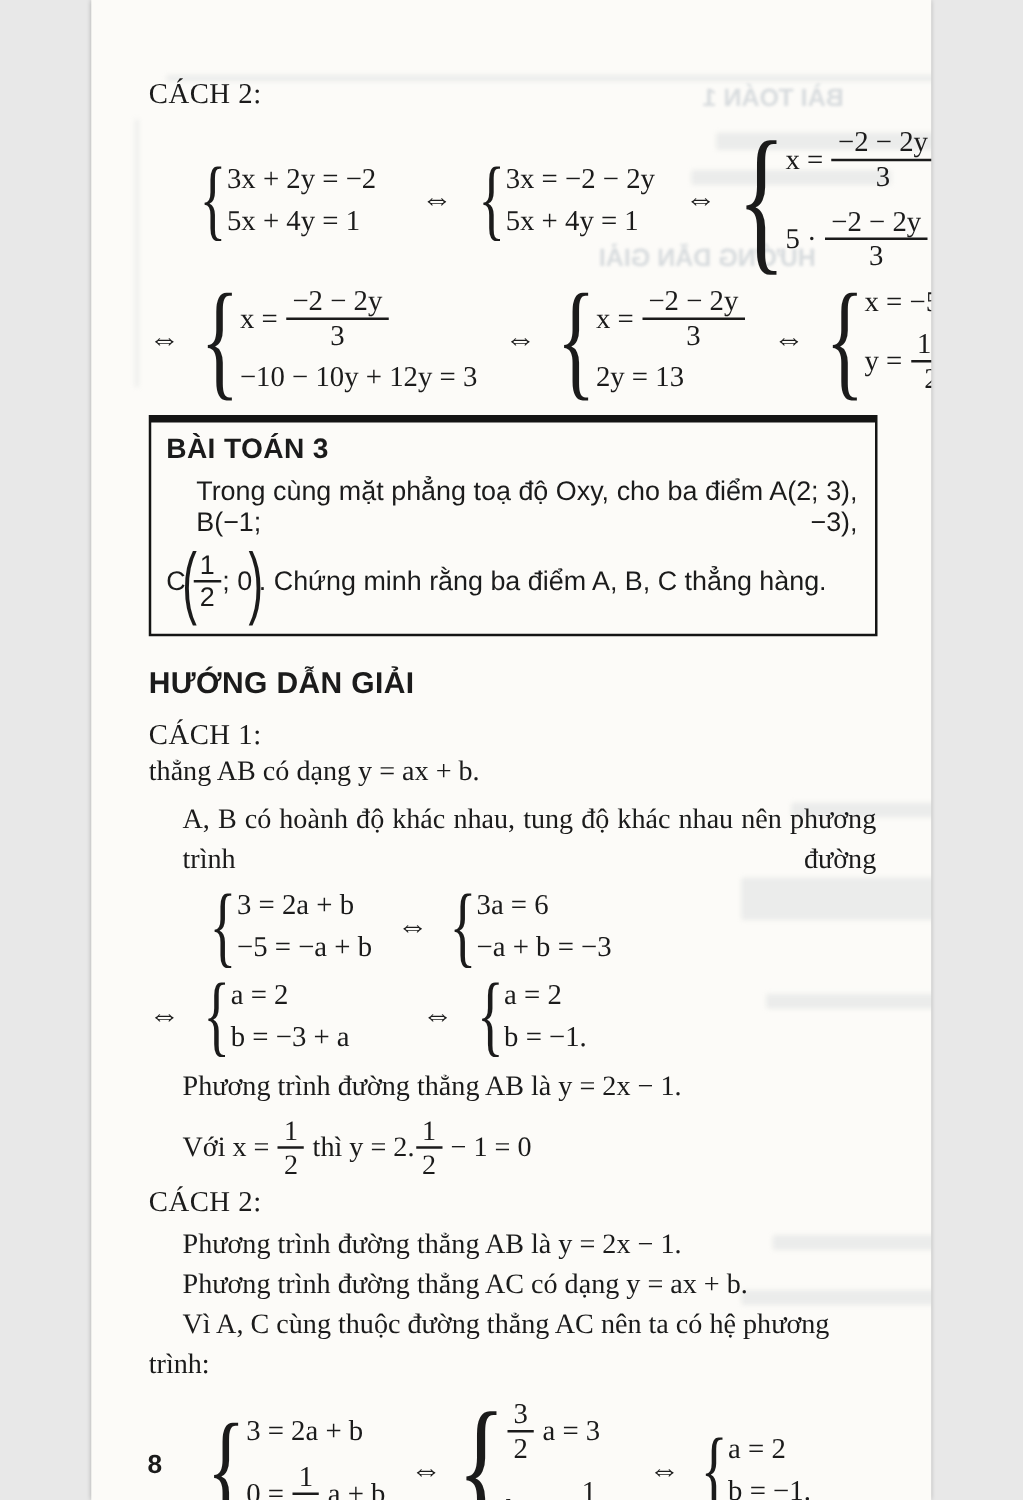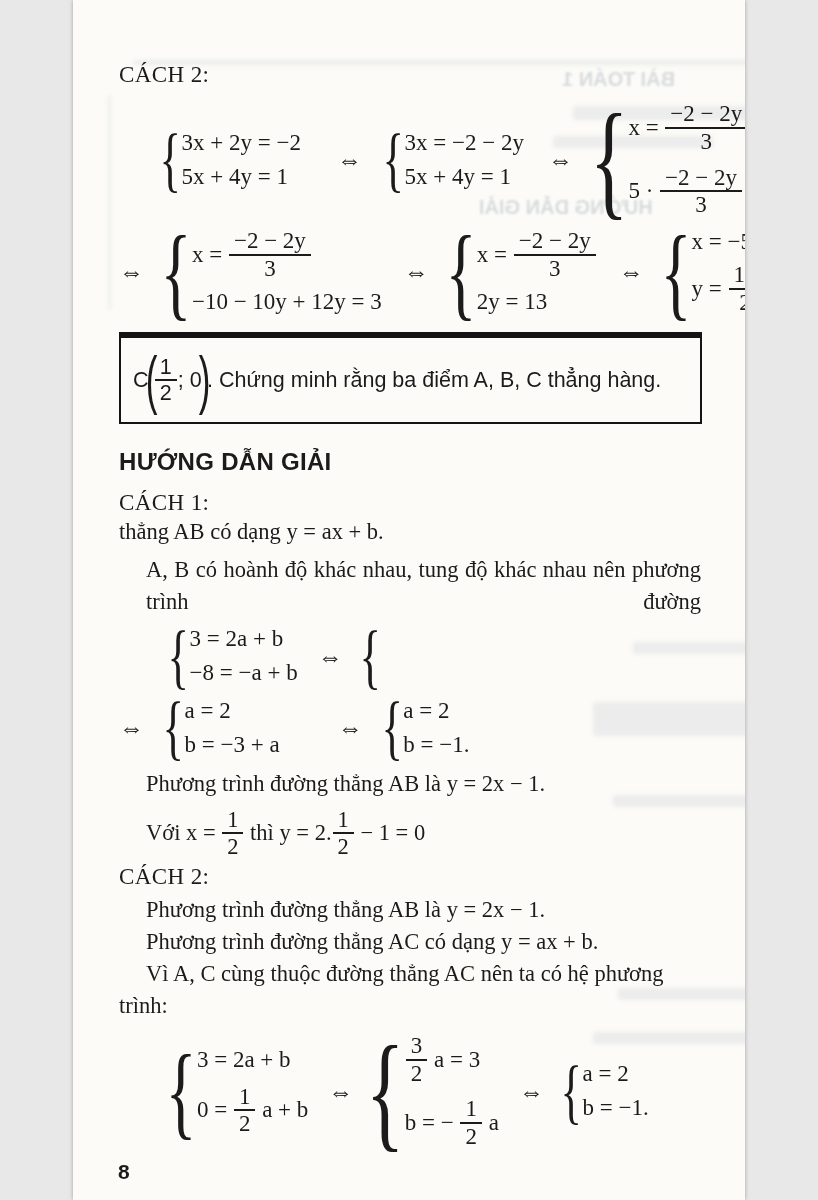--- a/index.html
+++ b/index.html
@@ -155,20 +155,22 @@
               <span class="num">13</span>
               <span class="den">2</span>
             </span>
             <span> .</span>
           </span>
         </span>
       </span>
     </div>
 
     <div class="problem-box">
+      <div class="box-title">BÀI TOÁN 3</div>
+      <div class="box-line1">Trong cùng mặt phẳng toạ độ Oxy, cho ba điểm A(2; 3), B(−1; −3),</div>
       <div class="box-line2">
         <span>C</span>
         <span class="paren">(</span>
         <span class="frac">
           <span class="num">1</span>
           <span class="den">2</span>
         </span>
         <span>; 0</span>
         <span class="paren">)</span>
         <span>. Chứng minh rằng ba điểm A, B, C thẳng hàng.</span>
@@ -180,26 +182,30 @@
     <div class="method-label">CÁCH 1:</div>
 
     <div class="p">thẳng AB có dạng y = ax + b.</div>
     <div class="p justify" style="margin-top:6px;padding-left:27px;">A, B có hoành độ khác nhau, tung độ khác nhau nên phương trình đường</div>
 
     <div class="mrow" style="margin-top:6px;column-gap:20px;padding-left:52px;">
       <span class="sys">
         <span class="brace b-sm">{</span>
         <span class="lines g4">
           <span class="ml">3 = 2a + b</span>
-          <span class="ml">−8 = −a + b</span>
-        </span>
-      </span>
-      <span class="arrow">⇔</span>
-      <span class="sys">
-        <span class="brace b-sm">{</span>
+          <span class="ml">−5 = −a + b</span>
+        </span>
+      </span>
+      <span class="arrow">⇔</span>
+      <span class="sys">
+        <span class="brace b-sm">{</span>
+        <span class="lines g4">
+          <span class="ml">3a = 6</span>
+          <span class="ml">−a + b = −3</span>
+        </span>
       </span>
     </div>
 
     <div class="mrow" style="margin-top:8px;column-gap:22px;">
       <span class="arrow">⇔</span>
       <span class="sys">
         <span class="brace b-sm">{</span>
         <span class="lines g4">
           <span class="ml">a = 2</span>
           <span class="ml">b = −3 + a</span>

